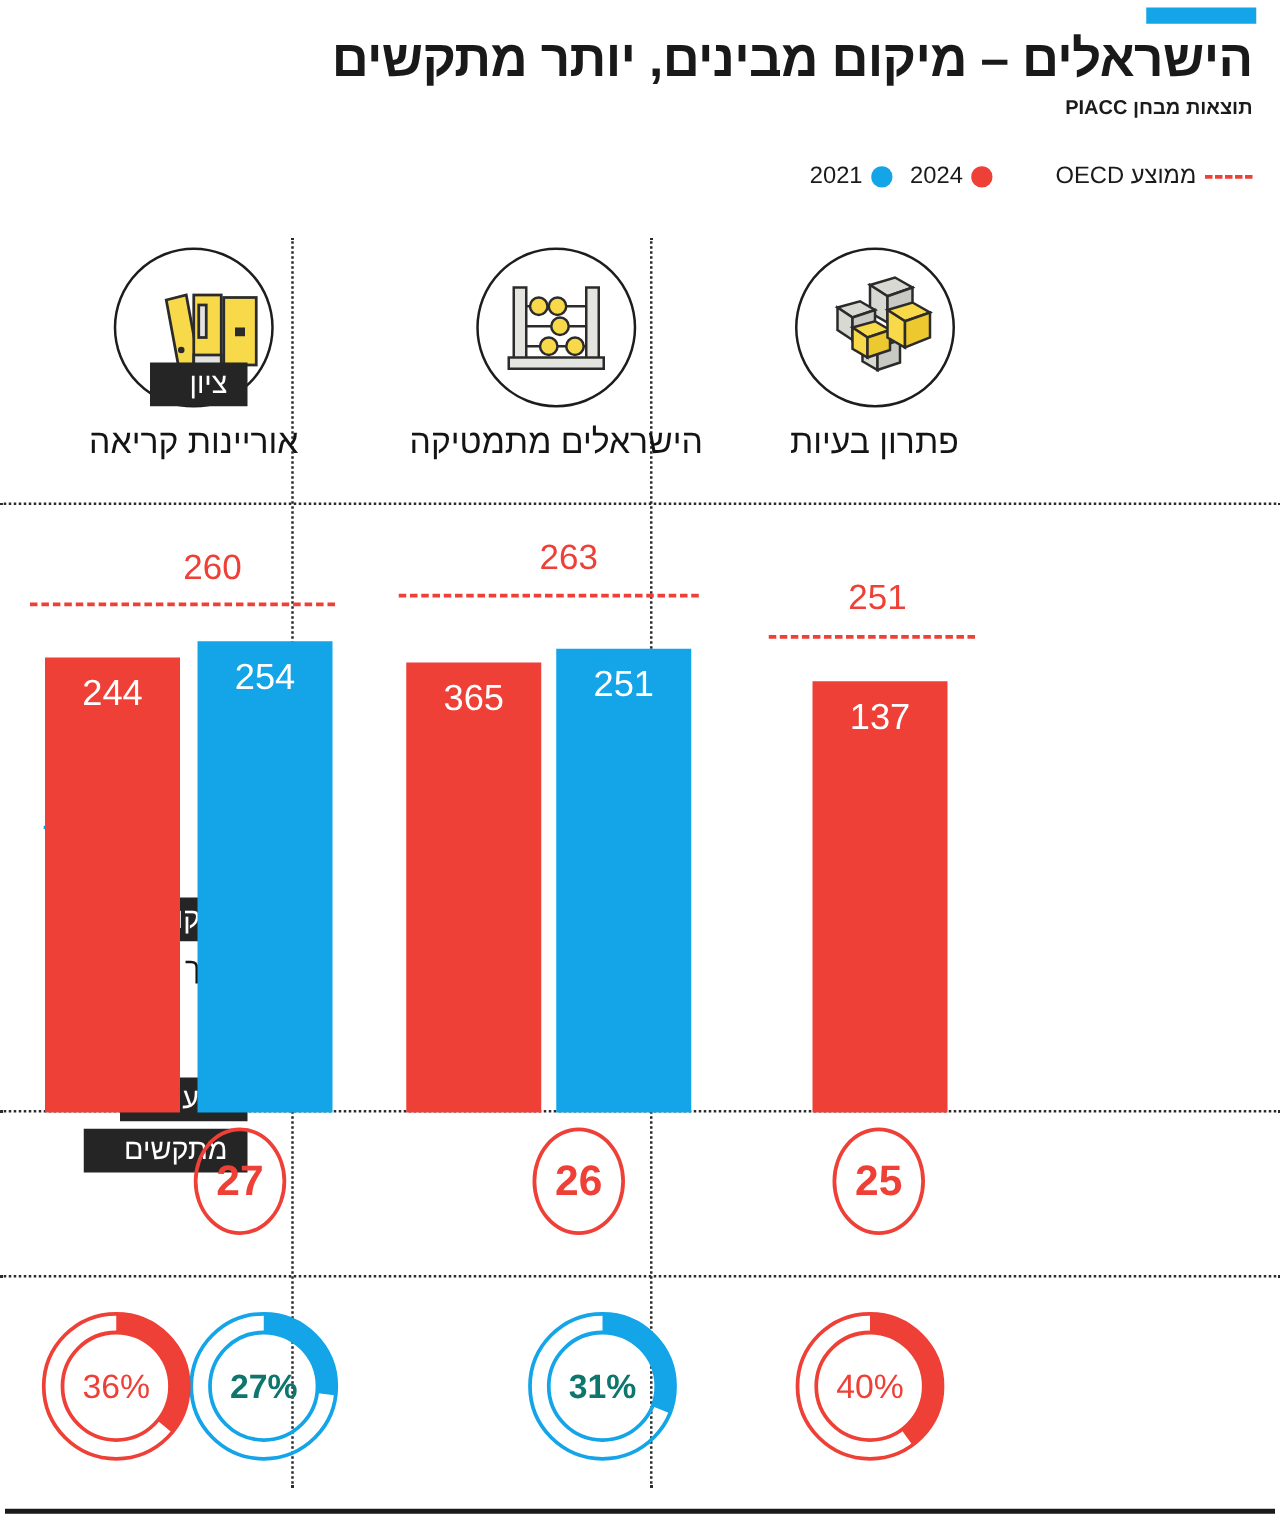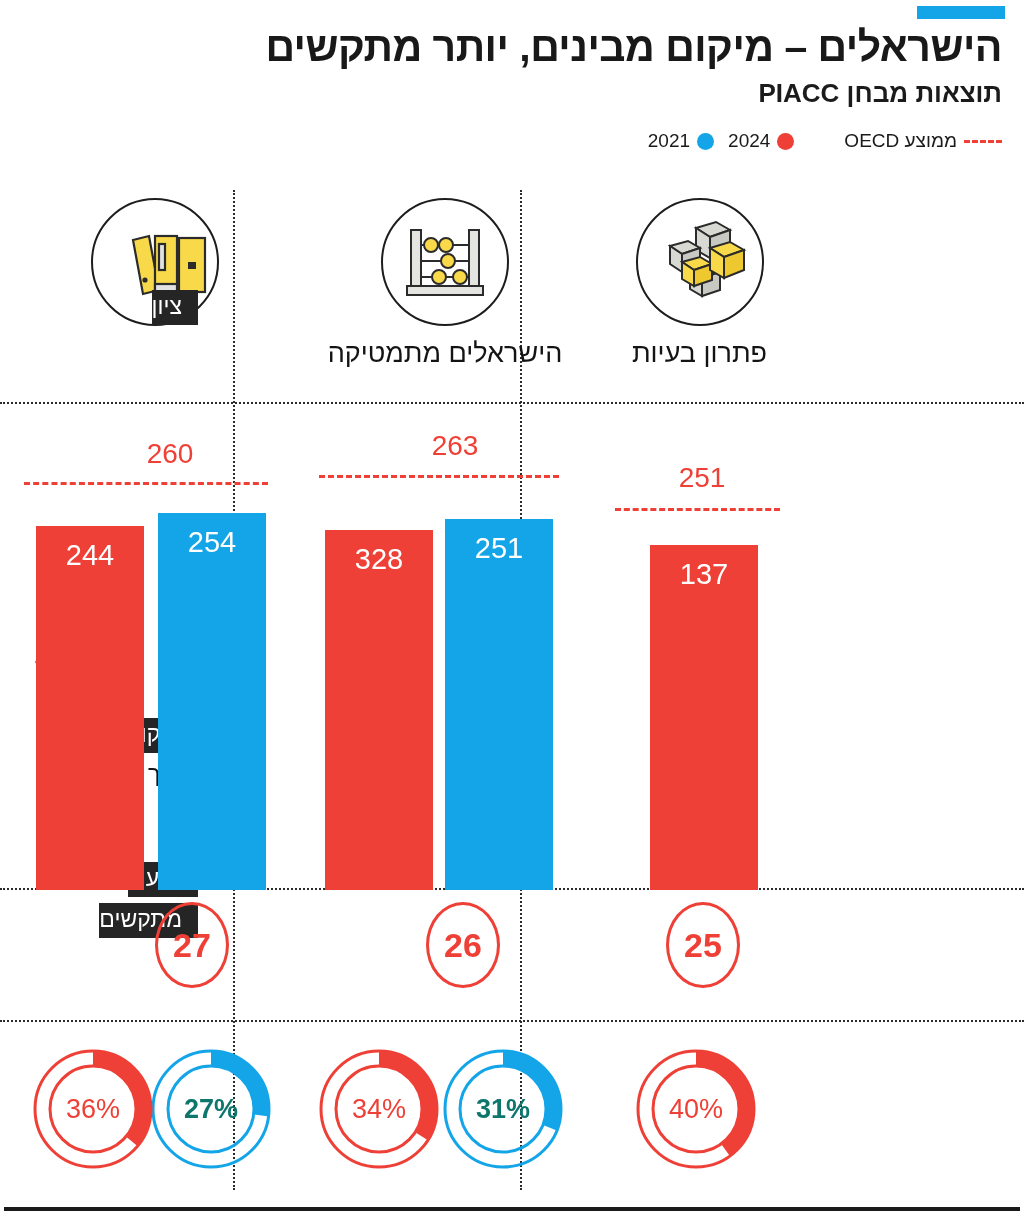--- a/index.html
+++ b/index.html
@@ -37,21 +37,21 @@
   .title {
     font-size: 41px;
     font-weight: bold;
     letter-spacing: -0.5px;
     line-height: 1.05;
     color: #191919;
     white-space: nowrap;
   }
   .subtitle {
     margin-top: 9px;
-    font-size: 26px;
+    font-size: 16px;
     font-weight: bold;
     color: #1b1b1b;
     letter-spacing: 0px;
   }
 
   
   .legend {
     position: absolute;
     top: 130px;
     right: 22px;
@@ -164,21 +164,21 @@
     position: absolute;
     right: 826px;
     text-align: right;
     direction: rtl;
   }
   .tag {
     display: inline-block;
     background: #252525;
     color: #ffffff;
     font-size: 23px;
-    padding: 5px 16px 7px 0;
+    padding: 5px 16px 7px 32px;
     line-height: 1;
   }
   .tag-sub {
     margin-top: 8px;
     font-size: 23px;
     color: #141414;
     direction: rtl;
   }
   .row-label-score { top: 290px; }
   .row-label-rank  { top: 718px; }
@@ -295,21 +295,21 @@
     align-items: center;
     justify-content: center;
     font-size: 27px;
     direction: ltr;
   }
   .lbl-blue { color: #0f766e; font-weight: bold; }
   .lbl-red  { color: #EE4036; }
 
   .d-read-blue  { right: 540px; }
   .d-read-red   { right: 658px; }
-  .d-math-blue  { right: 248px; text-align: right; }
+  .d-math-blue  { right: 269px; text-align: right; }
   .d-math-red   { right: 372px; }
   .d-probl-red  { right: 55px; }
 </style>
 </head>
 <body>
 
 <div class="accent-bar"></div>
 
 <div class="header">
   <div class="title">הישראלים – מיקום מבינים, יותר מתקשים</div>
@@ -350,20 +350,21 @@
           <polygon points="40,40 56,36 66,90 50,94" fill="#F7D949"></polygon>
           <rect x="62" y="36" width="22" height="56" fill="#F7D949"></rect>
           <rect x="66" y="44" width="6" height="26" fill="#e2e2e2"></rect>
           <rect x="62" y="84" width="22" height="8" fill="#e2e2e2"></rect>
           <rect x="86" y="38" width="26" height="54" fill="#F7D949"></rect>
         </g>
         <circle cx="52" cy="80" r="2.6" fill="#2b2b2b"></circle>
         <rect x="95" y="62" width="8" height="7" fill="#2b2b2b"></rect>
       </svg>
     </div>
+    <div class="cat-label">אוריינות קריאה</div>
   </div>
 
   <div class="cat cat-math">
     <div class="cat-icon">
       <svg width="124" height="124" viewBox="0 0 124 124" aria-hidden="true">
         <g stroke="#2b2b2b" stroke-width="2" fill="#e4e4e0">
           <rect x="28" y="30" width="10" height="62"></rect>
           <rect x="86" y="30" width="10" height="62"></rect>
           <rect x="24" y="86" width="76" height="9"></rect>
         </g>
@@ -444,21 +445,21 @@
   </div>
 
   <div class="group g-math">
     <div class="oecd" style="right: 6px; width: 240px; top: 55px;"></div>
     <div class="oecd-val" style="right: 70px; top: 10px; width: 80px;">263</div>
 
     <div class="bar-wrap" style="right: 12px;">
       <div class="bar bar-blue" style="height: 371px;">251</div>
     </div>
     <div class="bar-wrap" style="right: 132px;">
-      <div class="bar bar-red" style="height: 360px;">328</div>
+      <div class="bar bar-red" style="height: 360px;">365</div>
     </div>
   </div>
 
   <div class="group g-probl">
     <div class="oecd" style="right: 30px; width: 165px; top: 88px;"></div>
     <div class="oecd-val" style="right: 68px; top: 42px; width: 80px;">251</div>
 
     <div class="bar-wrap" style="right: 52px;">
       <div class="bar bar-red" style="height: 345px;">137</div>
     </div>
@@ -494,28 +495,20 @@
 
   <div class="donut d-math-blue">
     <svg width="138" height="138" viewBox="0 0 138 138" aria-hidden="true">
       <circle cx="69" cy="69" r="58" fill="none" stroke="#13A5E8" stroke-width="3"></circle>
       <circle cx="69" cy="69" r="43" fill="none" stroke="#13A5E8" stroke-width="3"></circle>
       <circle cx="69" cy="69" r="50.5" fill="none" stroke="#13A5E8" stroke-width="16" stroke-dasharray="98.4 218.9" transform="rotate(-90 69 69)"></circle>
     </svg>
     <div class="donut-label lbl-blue">31%</div>
   </div>
 
-  <div class="donut d-math-red">
-    <svg width="138" height="138" viewBox="0 0 138 138" aria-hidden="true">
-      <circle cx="69" cy="69" r="58" fill="none" stroke="#EE4036" stroke-width="3"></circle>
-      <circle cx="69" cy="69" r="43" fill="none" stroke="#EE4036" stroke-width="3"></circle>
-      <circle cx="69" cy="69" r="50.5" fill="none" stroke="#EE4036" stroke-width="16" stroke-dasharray="107.9 209.4" transform="rotate(-90 69 69)"></circle>
-    </svg>
-    <div class="donut-label lbl-red">34%</div>
-  </div>
 
   <div class="donut d-probl-red">
     <svg width="138" height="138" viewBox="0 0 138 138" aria-hidden="true">
       <circle cx="69" cy="69" r="58" fill="none" stroke="#EE4036" stroke-width="3"></circle>
       <circle cx="69" cy="69" r="43" fill="none" stroke="#EE4036" stroke-width="3"></circle>
       <circle cx="69" cy="69" r="50.5" fill="none" stroke="#EE4036" stroke-width="16" stroke-dasharray="126.9 190.4" transform="rotate(-90 69 69)"></circle>
     </svg>
     <div class="donut-label lbl-red">40%</div>
   </div>
 

